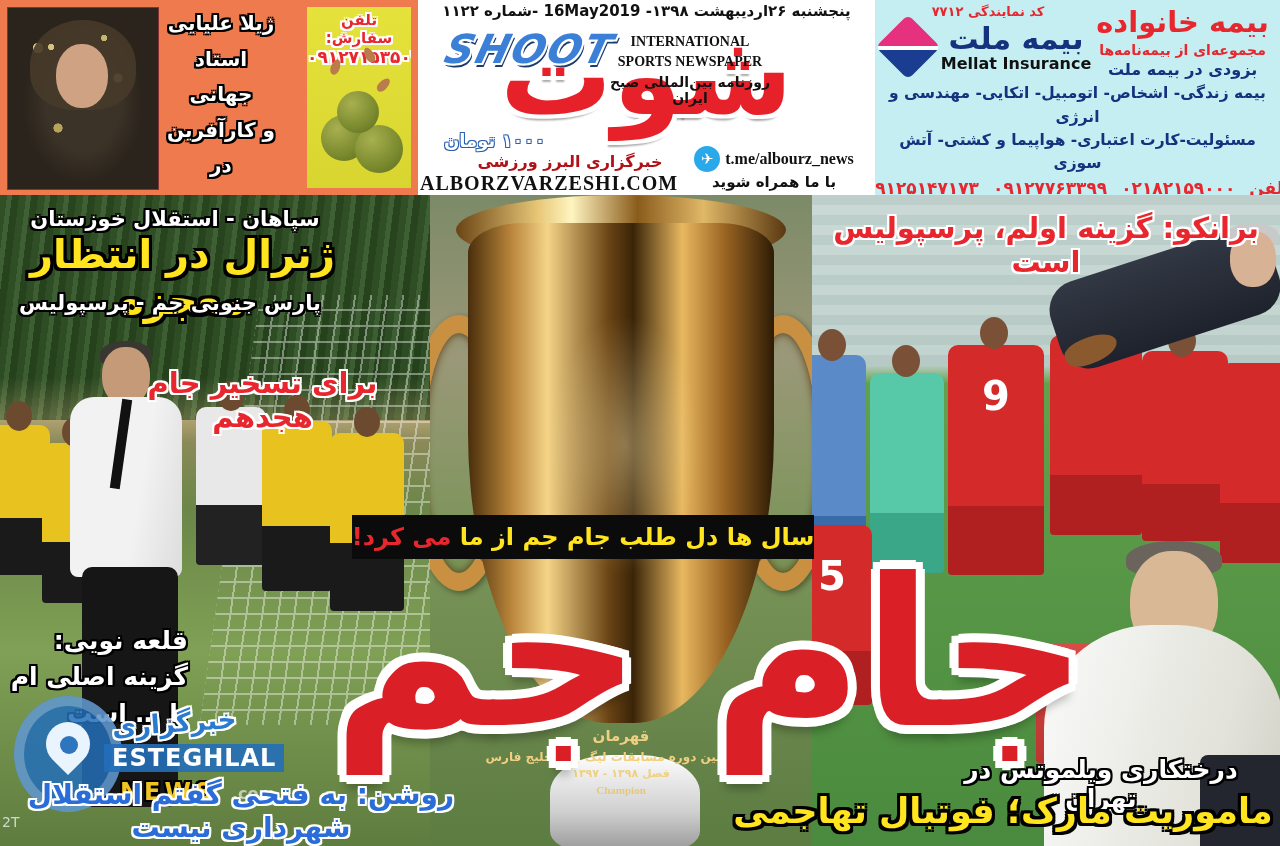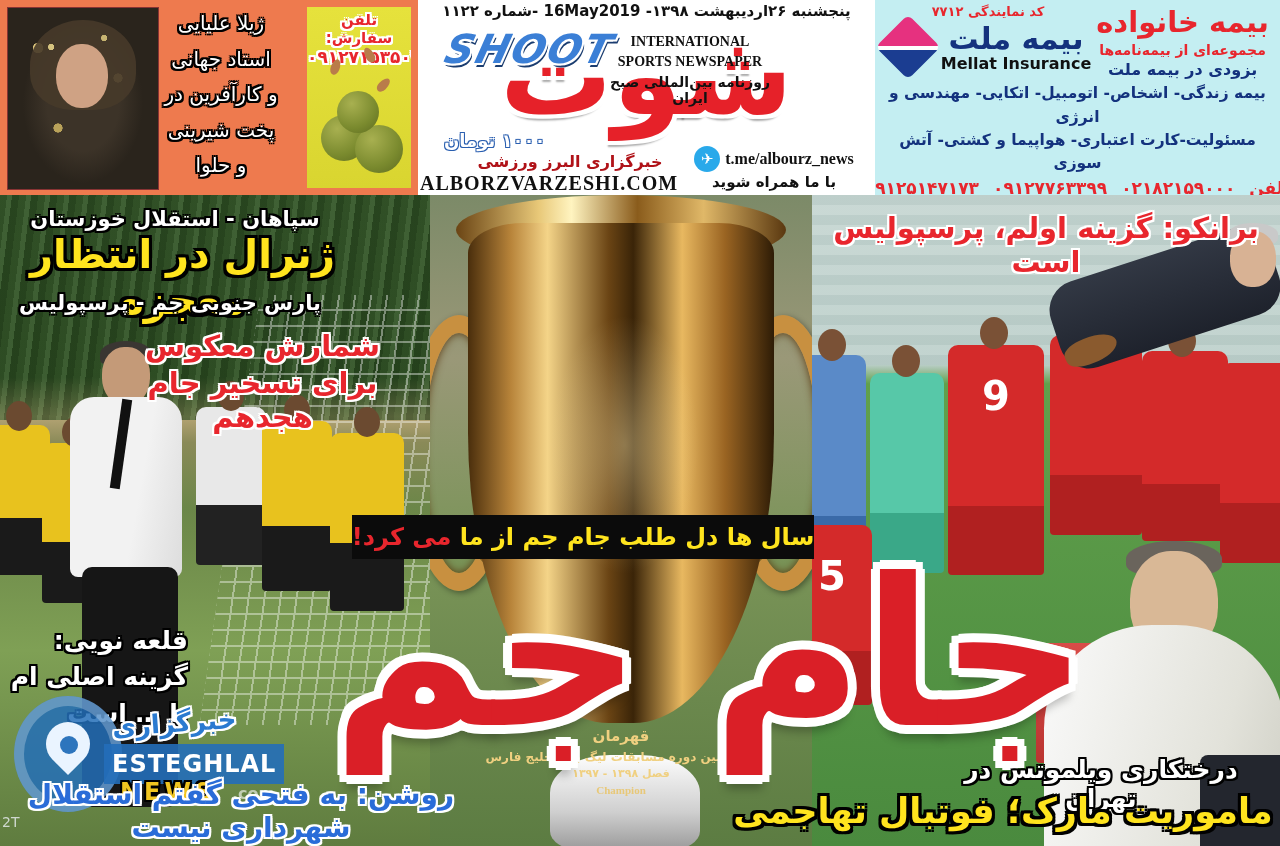--- a/index.html
+++ b/index.html
@@ -18,21 +18,21 @@
     background:
       radial-gradient(circle 9px at 30px 40px,#d9c27a 55%,transparent 60%),
       radial-gradient(circle 8px at 110px 70px,#c9b26a 55%,transparent 60%),
       radial-gradient(circle 8px at 50px 120px,#b9a25a 55%,transparent 60%),
       radial-gradient(ellipse 34px 42px at 75px 62px,#caa383 60%,transparent 62%),
       radial-gradient(ellipse 60px 80px at 75px 95px,#3c3328 60%,#2a241c 100%),
       linear-gradient(180deg,#5a4632,#3a2e22 60%,#2c241a);}
   .woman-scarf{position:absolute;left:22px;top:12px;width:106px;height:90px;border-radius:50% 50% 40% 40%;
     background:radial-gradient(circle 6px at 20% 30%,#e8d48a 50%,transparent 55%),radial-gradient(circle 6px at 70% 20%,#d8c47a 50%,transparent 55%),radial-gradient(circle 5px at 45% 60%,#c8b46a 50%,transparent 55%),#473a2a;opacity:.9;}
   .woman-face{position:absolute;left:48px;top:36px;width:52px;height:64px;border-radius:48%;background:#cfa284;}
-  .chef-text{position:absolute;left:160px;top:6px;width:122px;text-align:center;color:#fff;font-weight:normal;font-size:20px;line-height:1.78;}
+  .chef-text{position:absolute;left:160px;top:6px;width:122px;text-align:center;color:#fff;font-weight:bold;font-size:20px;line-height:1.78;}
   .sweets-panel{position:absolute;right:7px;top:7px;width:104px;height:181px;background:linear-gradient(180deg,#e6e23c,#d9d530);overflow:hidden;}
   .order-label{color:#e8262d;font-weight:bold;font-size:15px;text-align:center;margin-top:4px;}
   .order-phone{color:#e8262d;font-weight:bold;font-size:17px;text-align:center;letter-spacing:1px;}
   .sweet-ball{position:absolute;border-radius:50%;background:radial-gradient(circle at 35% 30%,#a8b050,#7a8a2e 60%,#5c6a20);}
   .sweet-nut{position:absolute;width:9px;height:16px;border-radius:50% 50% 50% 50%/60% 60% 40% 40%;background:#b97c4a;}
 
   .masthead{position:relative;width:457px;height:195px;background:#fff;flex:none;}
   .date-bar{position:absolute;top:2px;left:0;width:100%;text-align:center;font-size:15px;font-weight:bold;color:#111;}
   .logo-fa{position:absolute;top:8px;left:0;width:100%;text-align:center;font-size:112px;line-height:1.2;font-weight:bold;color:#e62129;
     text-shadow:-4px -4px 0 #fff,4px -4px 0 #fff,-4px 4px 0 #fff,4px 4px 0 #fff,0 6px 2px #00000055;}
@@ -92,21 +92,21 @@
   .hl-count2{position:absolute;left:95px;top:171px;width:335px;text-align:center;color:#e8262d;font-size:29px;font-weight:bold;}
   .hl-ghalenoei{position:absolute;left:8px;top:428px;width:180px;color:#fff;font-size:25px;font-weight:bold;line-height:1.45;text-align:right;}
 
   
   .watermark{position:absolute;left:8px;top:495px;width:330px;height:150px;z-index:28;}
   .wm-ball{position:absolute;left:6px;top:6px;width:108px;height:116px;border-radius:50%;background:rgba(35,110,185,.85);
     box-shadow:inset 0 0 0 10px rgba(255,255,255,.25);}
   .wm-pin{position:absolute;left:38px;top:32px;width:44px;height:44px;border-radius:50% 50% 50% 0;transform:rotate(-45deg);background:#eaf4ff;}
   .wm-pin-dot{position:absolute;left:52px;top:46px;width:18px;height:18px;border-radius:50%;background:rgba(35,110,185,.95);}
   .wm-fa{position:absolute;left:104px;top:18px;font-size:26px;font-weight:bold;color:#2a7ad0;transform:rotate(-4deg);}
-  .wm-bar{position:absolute;left:96px;top:54px;background:rgba(35,110,185,.9);color:#fff;font-size:24px;font-weight:bold;padding:6px 8px;letter-spacing:1px;}
+  .wm-bar{position:absolute;left:96px;top:54px;background:rgba(35,110,185,.9);color:#fff;font-size:24px;font-weight:bold;padding:0 8px;letter-spacing:1px;}
   .wm-news{position:absolute;left:112px;top:88px;font-size:24px;font-weight:bold;color:#f0c420;letter-spacing:4px;text-align:right;}
   .wm-com{position:absolute;left:224px;top:94px;font-size:16px;font-weight:bold;color:rgba(255,255,255,.6);}
   .corner-tag{position:absolute;left:2px;bottom:16px;font-size:14px;color:#cfd8cf;z-index:29;}
   .roshan{position:absolute;left:2px;bottom:2px;width:478px;text-align:center;color:#2a6cd8;font-size:28px;font-weight:bold;z-index:30;}
 
   
   .photo-center{position:absolute;left:430px;top:0;width:382px;height:651px;overflow:hidden;
     background:linear-gradient(180deg,#7c8a68 0%,#9a9878 25%,#7a9458 55%,#5c7c42 100%);}
   .trophy-rim{position:absolute;left:26px;top:0px;width:330px;height:70px;border-radius:50%;
     background:linear-gradient(90deg,#6a4414,#e8c878 25%,#fff4c0 35%,#8a5c1c 55%,#e0b868 75%,#5a3810);}
@@ -260,21 +260,20 @@
       <div class="yhead" style="left:354px;top:212px;"></div>
       <div class="coach-hair"></div>
       <div class="coach-head"></div>
       <div class="coach-shirt"></div>
       <div class="coach-trim"></div>
       <div class="coach-pants"></div>
 
       <div class="hl-match1 rtl ob">سپاهان - استقلال خوزستان</div>
       <div class="hl-left-main rtl ob3">ژنرال در انتظار معجزه</div>
       <div class="hl-match2 rtl ob">پارس جنوبی جم - پرسپولیس</div>
-      <div class="hl-count1 rtl ow">شمارش معکوس</div>
       <div class="hl-count2 rtl ow">برای تسخیر جام هجدهم</div>
       <div class="hl-ghalenoei rtl ob">
         <div>قلعه نویی:</div>
         <div>گزینه اصلی ام</div>
         <div>با … است</div>
       </div>
     </div>
 
     <div class="photo-center">
       <div class="trophy-rim"></div>

